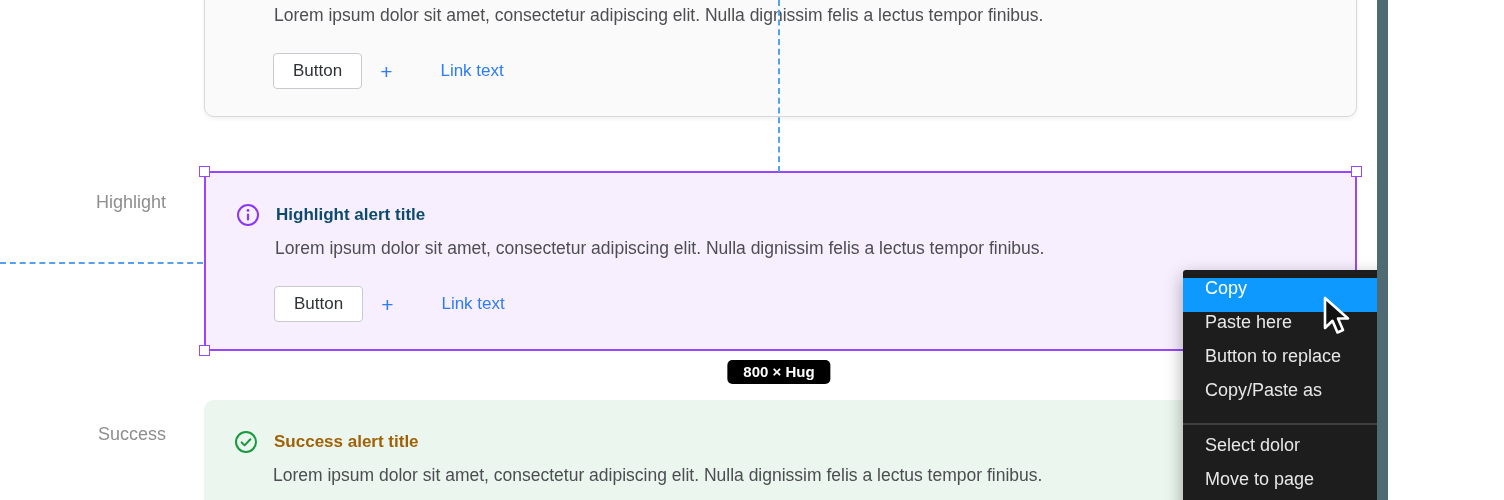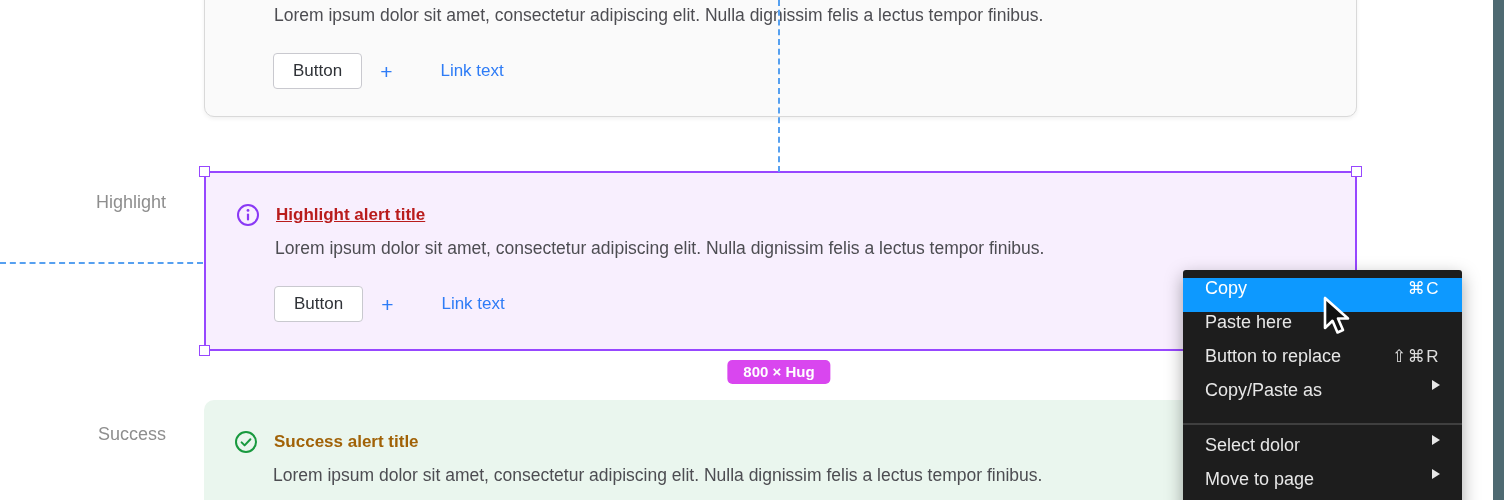--- a/index.html
+++ b/index.html
@@ -3,21 +3,21 @@
 <meta charset="utf-8">
 <style>
   * { margin:0; padding:0; box-sizing:border-box; }
   html,body { width:1504px; height:500px; }
   body {
     font-family:"Liberation Sans","DejaVu Sans",sans-serif;
     background:#ffffff;
     position:relative;
     overflow:hidden;
   }
-  .stage { position:absolute; inset:0; width:1504px; height:500px; overflow:hidden; }
+  .stage { position:absolute; inset:0; width:1388px; height:500px; overflow:hidden; }
 
   
   .card { position:absolute; left:204px; width:1153px; }
   .card-default {
     top:-61px; height:178px;
     background:#fafafa;
     border:1px solid #d9d9d9;
     border-radius:10px;
     box-shadow:0 2px 4px rgba(0,0,0,.06);
   }
@@ -27,21 +27,21 @@
     border:2px solid #9747ff;
   }
   .card-success {
     top:400px; height:180px;
     background:#eaf6ee;
     border-radius:10px;
   }
   .title-row { position:absolute; left:30px; top:30px; display:flex; align-items:center; gap:16px; }
   .alert-icon { width:24px; height:24px; flex:0 0 auto; }
   .alert-title { font-size:17px; font-weight:bold; line-height:24px; white-space:nowrap; }
-  .title-purple { color:#b91c1c;text-decoration:underline; }
+  .title-purple { color:#0c4a6e; }
   .title-green  { color:#a16207; }
   .alert-body {
     position:absolute; left:69px; top:64px;
     font-size:17.5px; line-height:22px; color:#4d4d52; white-space:nowrap;
   }
   .actions-row { position:absolute; left:68px; top:113px; display:flex; align-items:center; gap:18px; }
   .btn {
     height:36px; padding:0 19px;
     background:#ffffff;
     border:1.5px solid #c9c9cf;
@@ -78,21 +78,21 @@
     position:absolute; left:778px; top:0; height:172px; width:0;
     border-left:2px dashed #56a0f0; z-index:4;
   }
   .guide-h {
     position:absolute; left:0; top:262px; width:203px; height:0;
     border-top:2px dashed #56a0f0; z-index:4;
   }
   .size-badge {
     position:absolute; left:779px; top:360px;
     transform:translateX(-50%);
-    background:#d946ef; color:#ffffff;
+    background:#000000; color:#ffffff;
     font-size:15px; font-weight:bold;
     padding:3px 16px 4px; border-radius:5px;
     white-space:nowrap; z-index:6;
   }
 
   
   .context-menu {
     position:absolute; left:1183px; top:270px; width:279px;
     background:#1d1d1d; border-radius:3px;
     padding:8px 0 14px;

